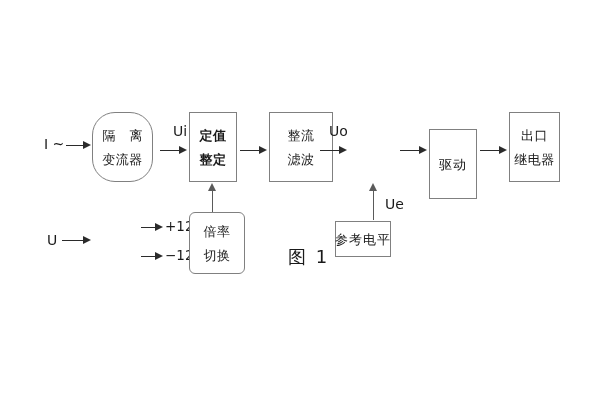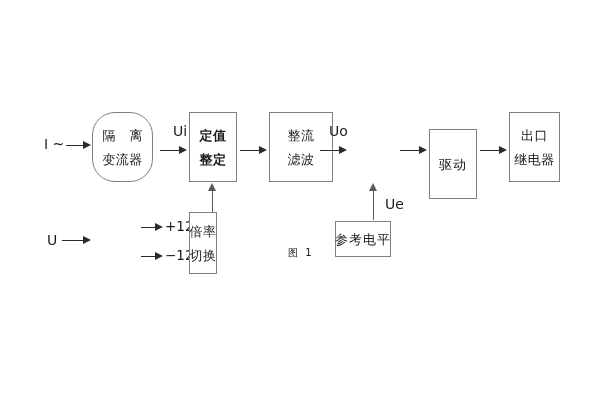--- a/index.html
+++ b/index.html
@@ -74,21 +74,21 @@
     position: absolute;
     color: #1a1a1a;
     font-size: 13px;
     white-space: nowrap;
     line-height: 1;
   }
   .lbl.sig {
     font-size: 14px;
   }
   .lbl.caption {
-    font-size: 10px;
+    font-size: 18px;
     letter-spacing: 2px;
     text-align: center;
   }
   .lbl.rail {
     font-size: 13.5px;
   }
 </style>
 </head>
 <body>
 
@@ -148,21 +148,21 @@
 
 
   <div class="hline" style="left:141px; top:227px; width:17px;"></div>
   <div class="harrow" style="left:155px; top:222.5px;"></div>
   <div class="lbl rail" style="left:165px; top:220px;">+12V</div>
 
   <div class="hline" style="left:141px; top:256px; width:17px;"></div>
   <div class="harrow" style="left:155px; top:251.5px;"></div>
   <div class="lbl rail" style="left:165px; top:249px;">−12V</div>
 
-  <div class="block" style="left:189px; top:212px; width:28px; height:62px;">
+  <div class="block" style="left:189px; top:212px; width:56px; height:62px;border-radius:6px;">
     <span class="ln">倍率</span>
     <span class="ln">切换</span>
   </div>
 
   <div class="vline" style="left:212px; top:190px; height:22px;"></div>
   <div class="varrow-up" style="left:208px; top:183px;"></div>
 
   <div class="lbl sig" style="left:385px; top:197px;">Ue</div>
 
   <div class="vline" style="left:373px; top:190px; height:30px;"></div>

